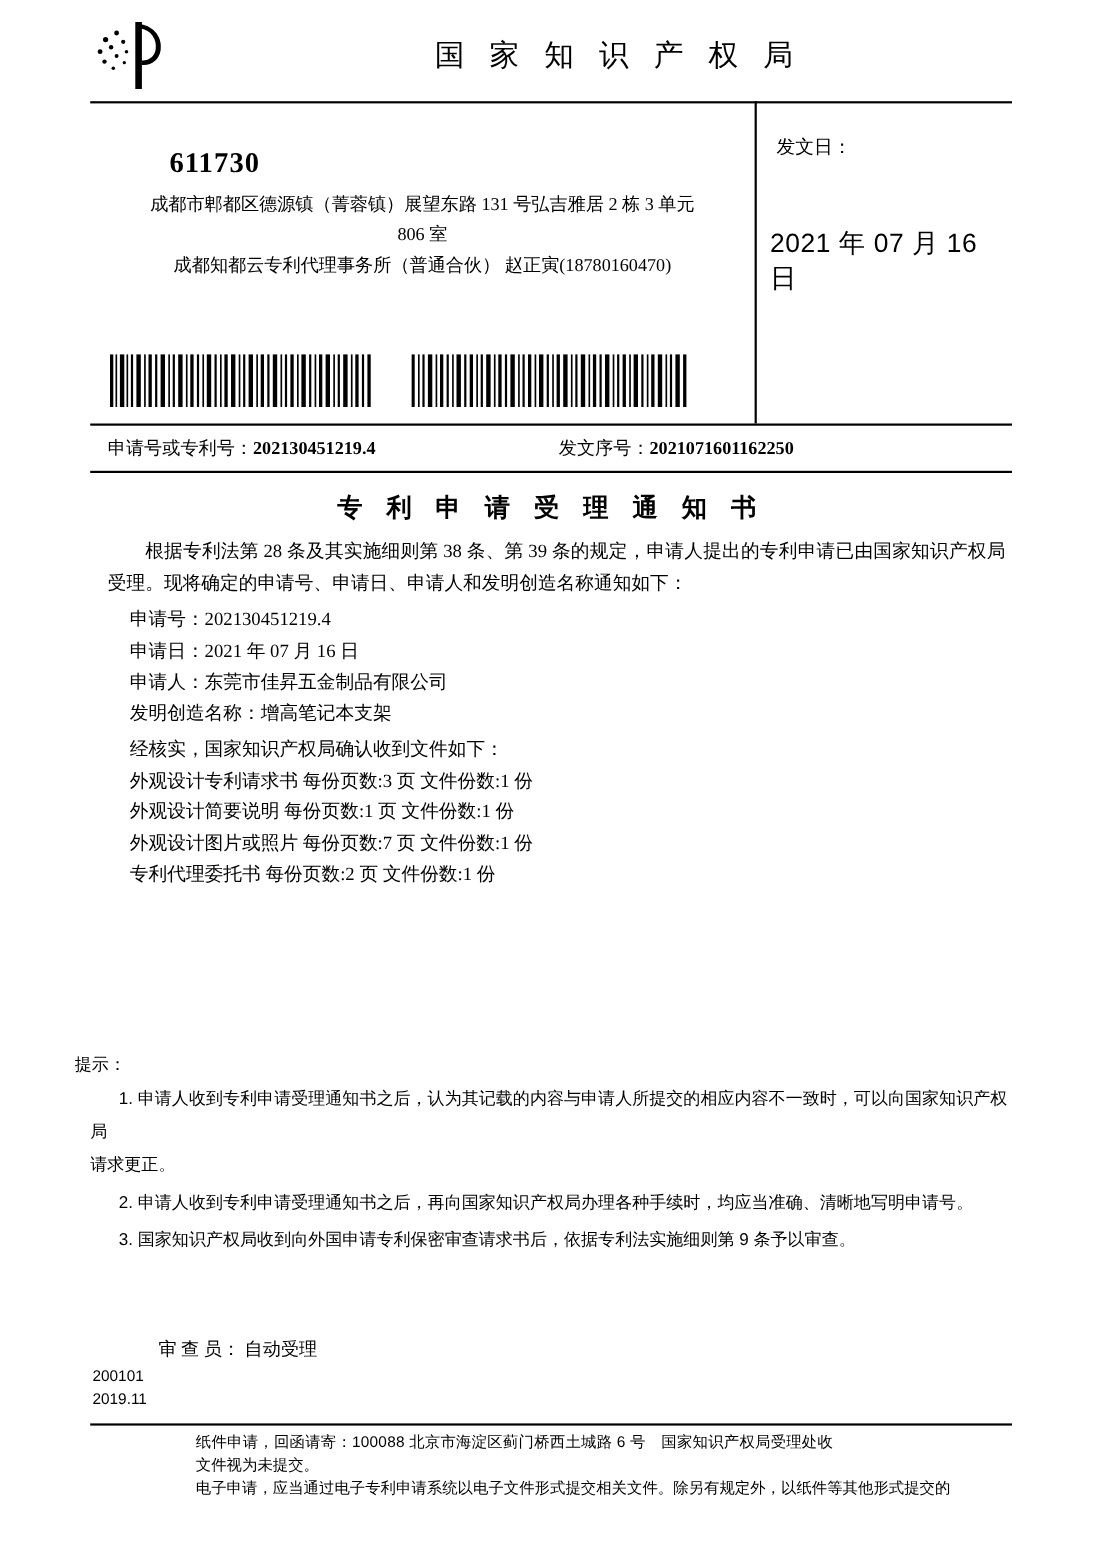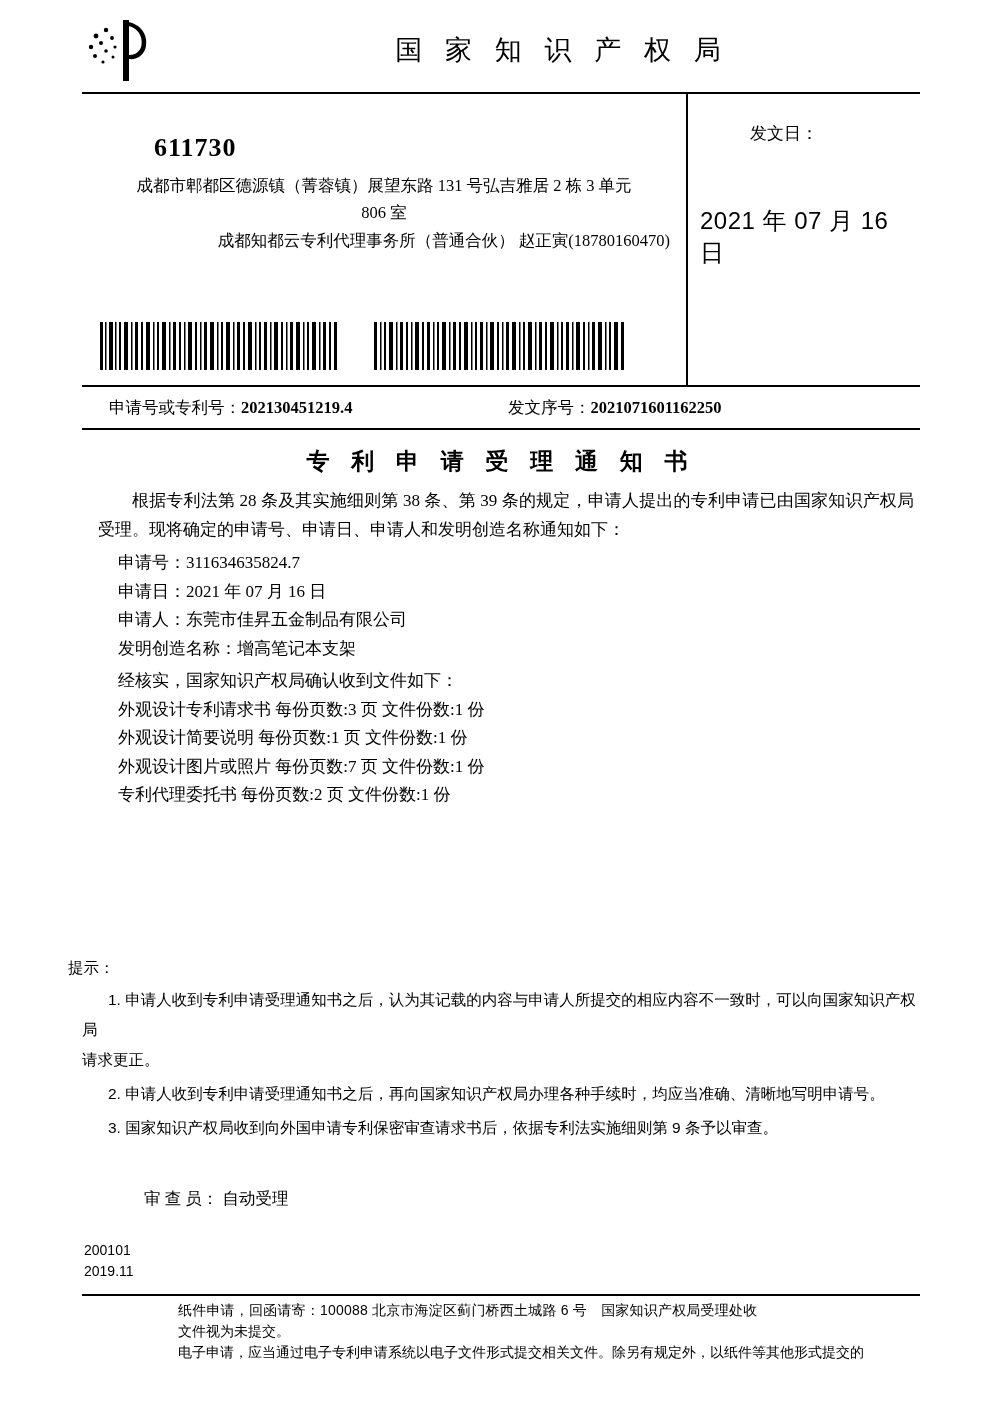--- a/index.html
+++ b/index.html
@@ -82,32 +82,31 @@
     width: 572px;
     text-align: center;
     font-size: 16.5px;
     line-height: 27px;
   }
   .agent-line {
     position: absolute;
     left: 98px;
     top: 228px;
     width: 572px;
-    text-align: right;
+    text-align: center;
     font-size: 16.5px;
     line-height: 26px;
   }
 
   
   .issue-label {
     position: absolute;
     left: 706px;
     top: 122px;
     font-size: 17px;
-    margin-left: 44px;
   }
   .issue-date {
     position: absolute;
     left: 700px;
     top: 205px;
     width: 210px;
     font-size: 24px;
     font-family: "Liberation Sans", sans-serif;
     letter-spacing: 0.5px;
   }
@@ -119,21 +118,20 @@
   }
   #barcode-1 { left: 100px; top: 322px; width: 238px; }
   #barcode-2 { left: 374px; top: 322px; width: 252px; }
 
   
   .app-no {
     position: absolute;
     left: 98px;
     top: 397px;
     font-size: 16.5px;
-    margin-left: 11px;
   }
   .app-no b { font-weight: bold; }
   .serial-no {
     position: absolute;
     left: 508px;
     top: 397px;
     font-size: 16.5px;
   }
   .serial-no b { font-weight: bold; }
 
@@ -197,21 +195,21 @@
   .notes-list .note {
     text-indent: 26px;
     margin-bottom: 4px;
   }
   .notes-list .note .cont { text-indent: 0; display: block; }
 
   
   .examiner {
     position: absolute;
     left: 144px;
-    top: 1188px;
+    top: 1216px;
     font-size: 16.5px;
   }
   .department {
     position: absolute;
     left: 512px;
     top: 1216px;
     font-size: 16.5px;
   }
 
   
@@ -388,21 +386,21 @@
     <span>发文序号：</span><b>2021071601162250</b>
   </div>
 
   <div class="rule rule-mid2"></div>
 
   <div class="doc-title">专 利 申 请 受 理 通 知 书</div>
 
   <div class="body-para">根据专利法第 28 条及其实施细则第 38 条、第 39 条的规定，申请人提出的专利申请已由国家知识产权局受理。现将确定的申请号、申请日、申请人和发明创造名称通知如下：</div>
 
   <div class="field-list">
-    <div>申请号：311634635824.7</div>
+    <div>申请号：202130451219.4</div>
     <div>申请日：2021 年 07 月 16 日</div>
     <div>申请人：东莞市佳昇五金制品有限公司</div>
     <div>发明创造名称：增高笔记本支架</div>
   </div>
 
   <div class="docs-block">
     <div>经核实，国家知识产权局确认收到文件如下：</div>
     <div>外观设计专利请求书 每份页数:3 页 文件份数:1 份</div>
     <div>外观设计简要说明 每份页数:1 页 文件份数:1 份</div>
     <div>外观设计图片或照片 每份页数:7 页 文件份数:1 份</div>

